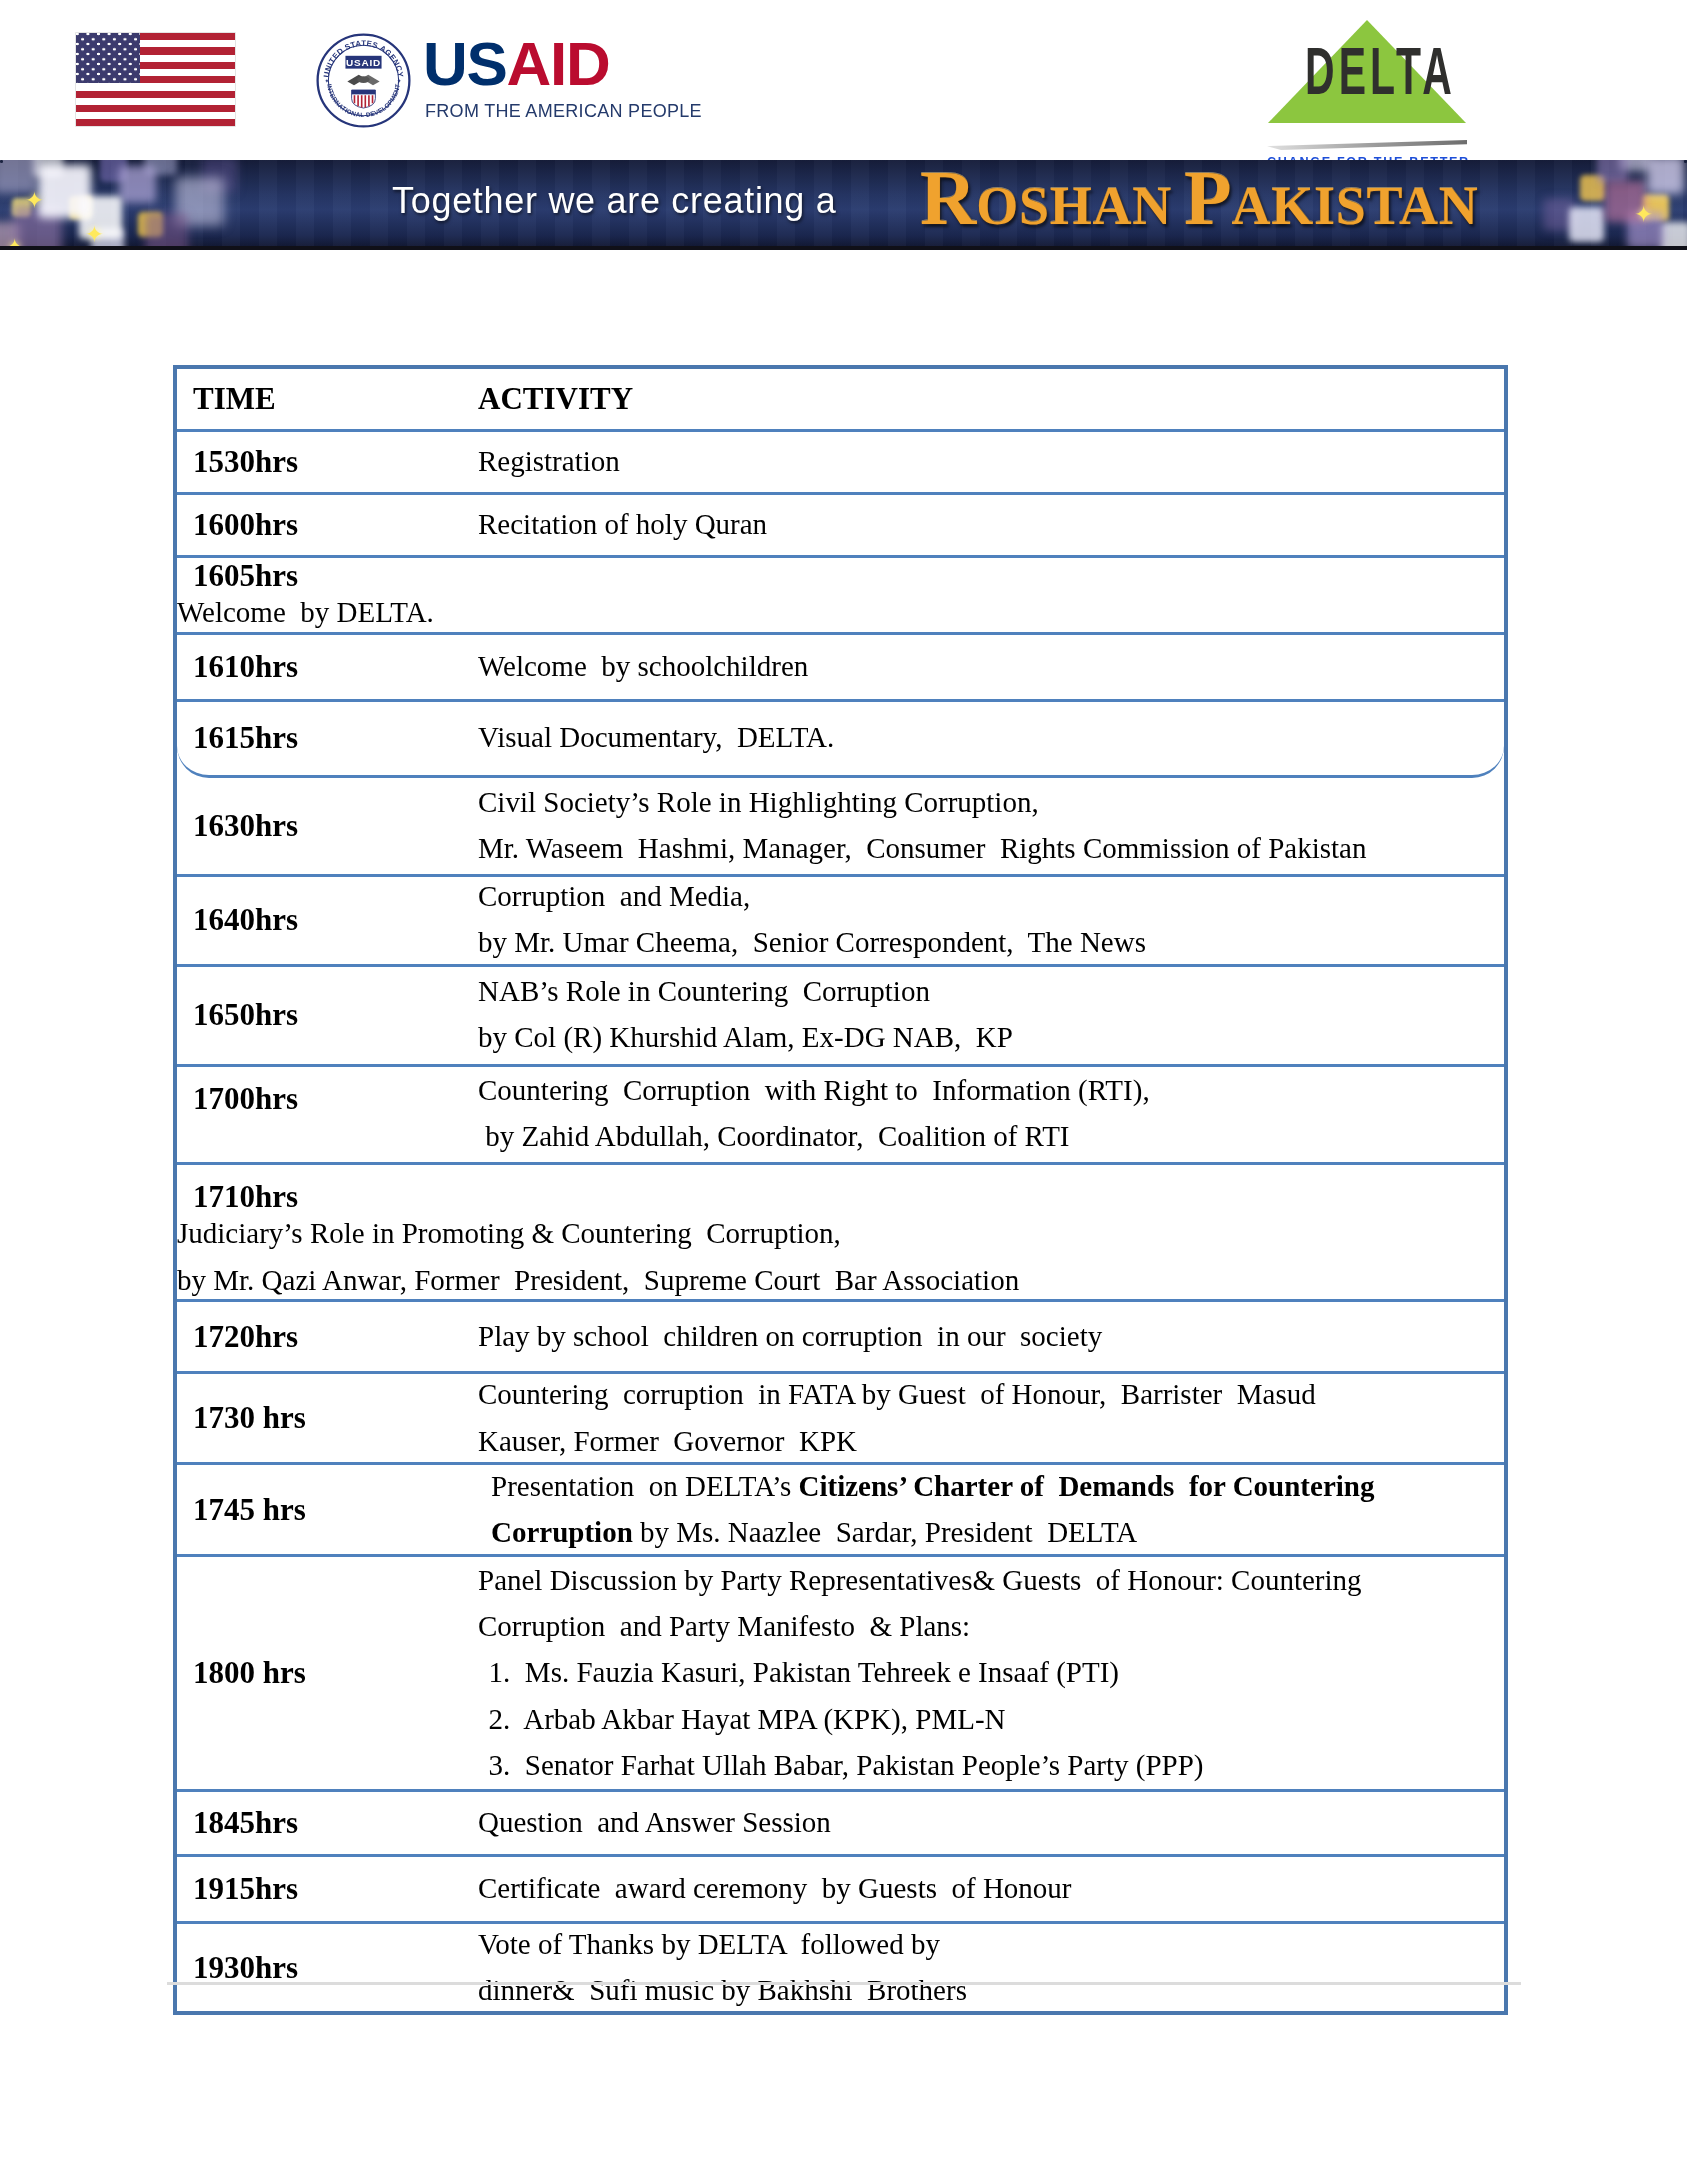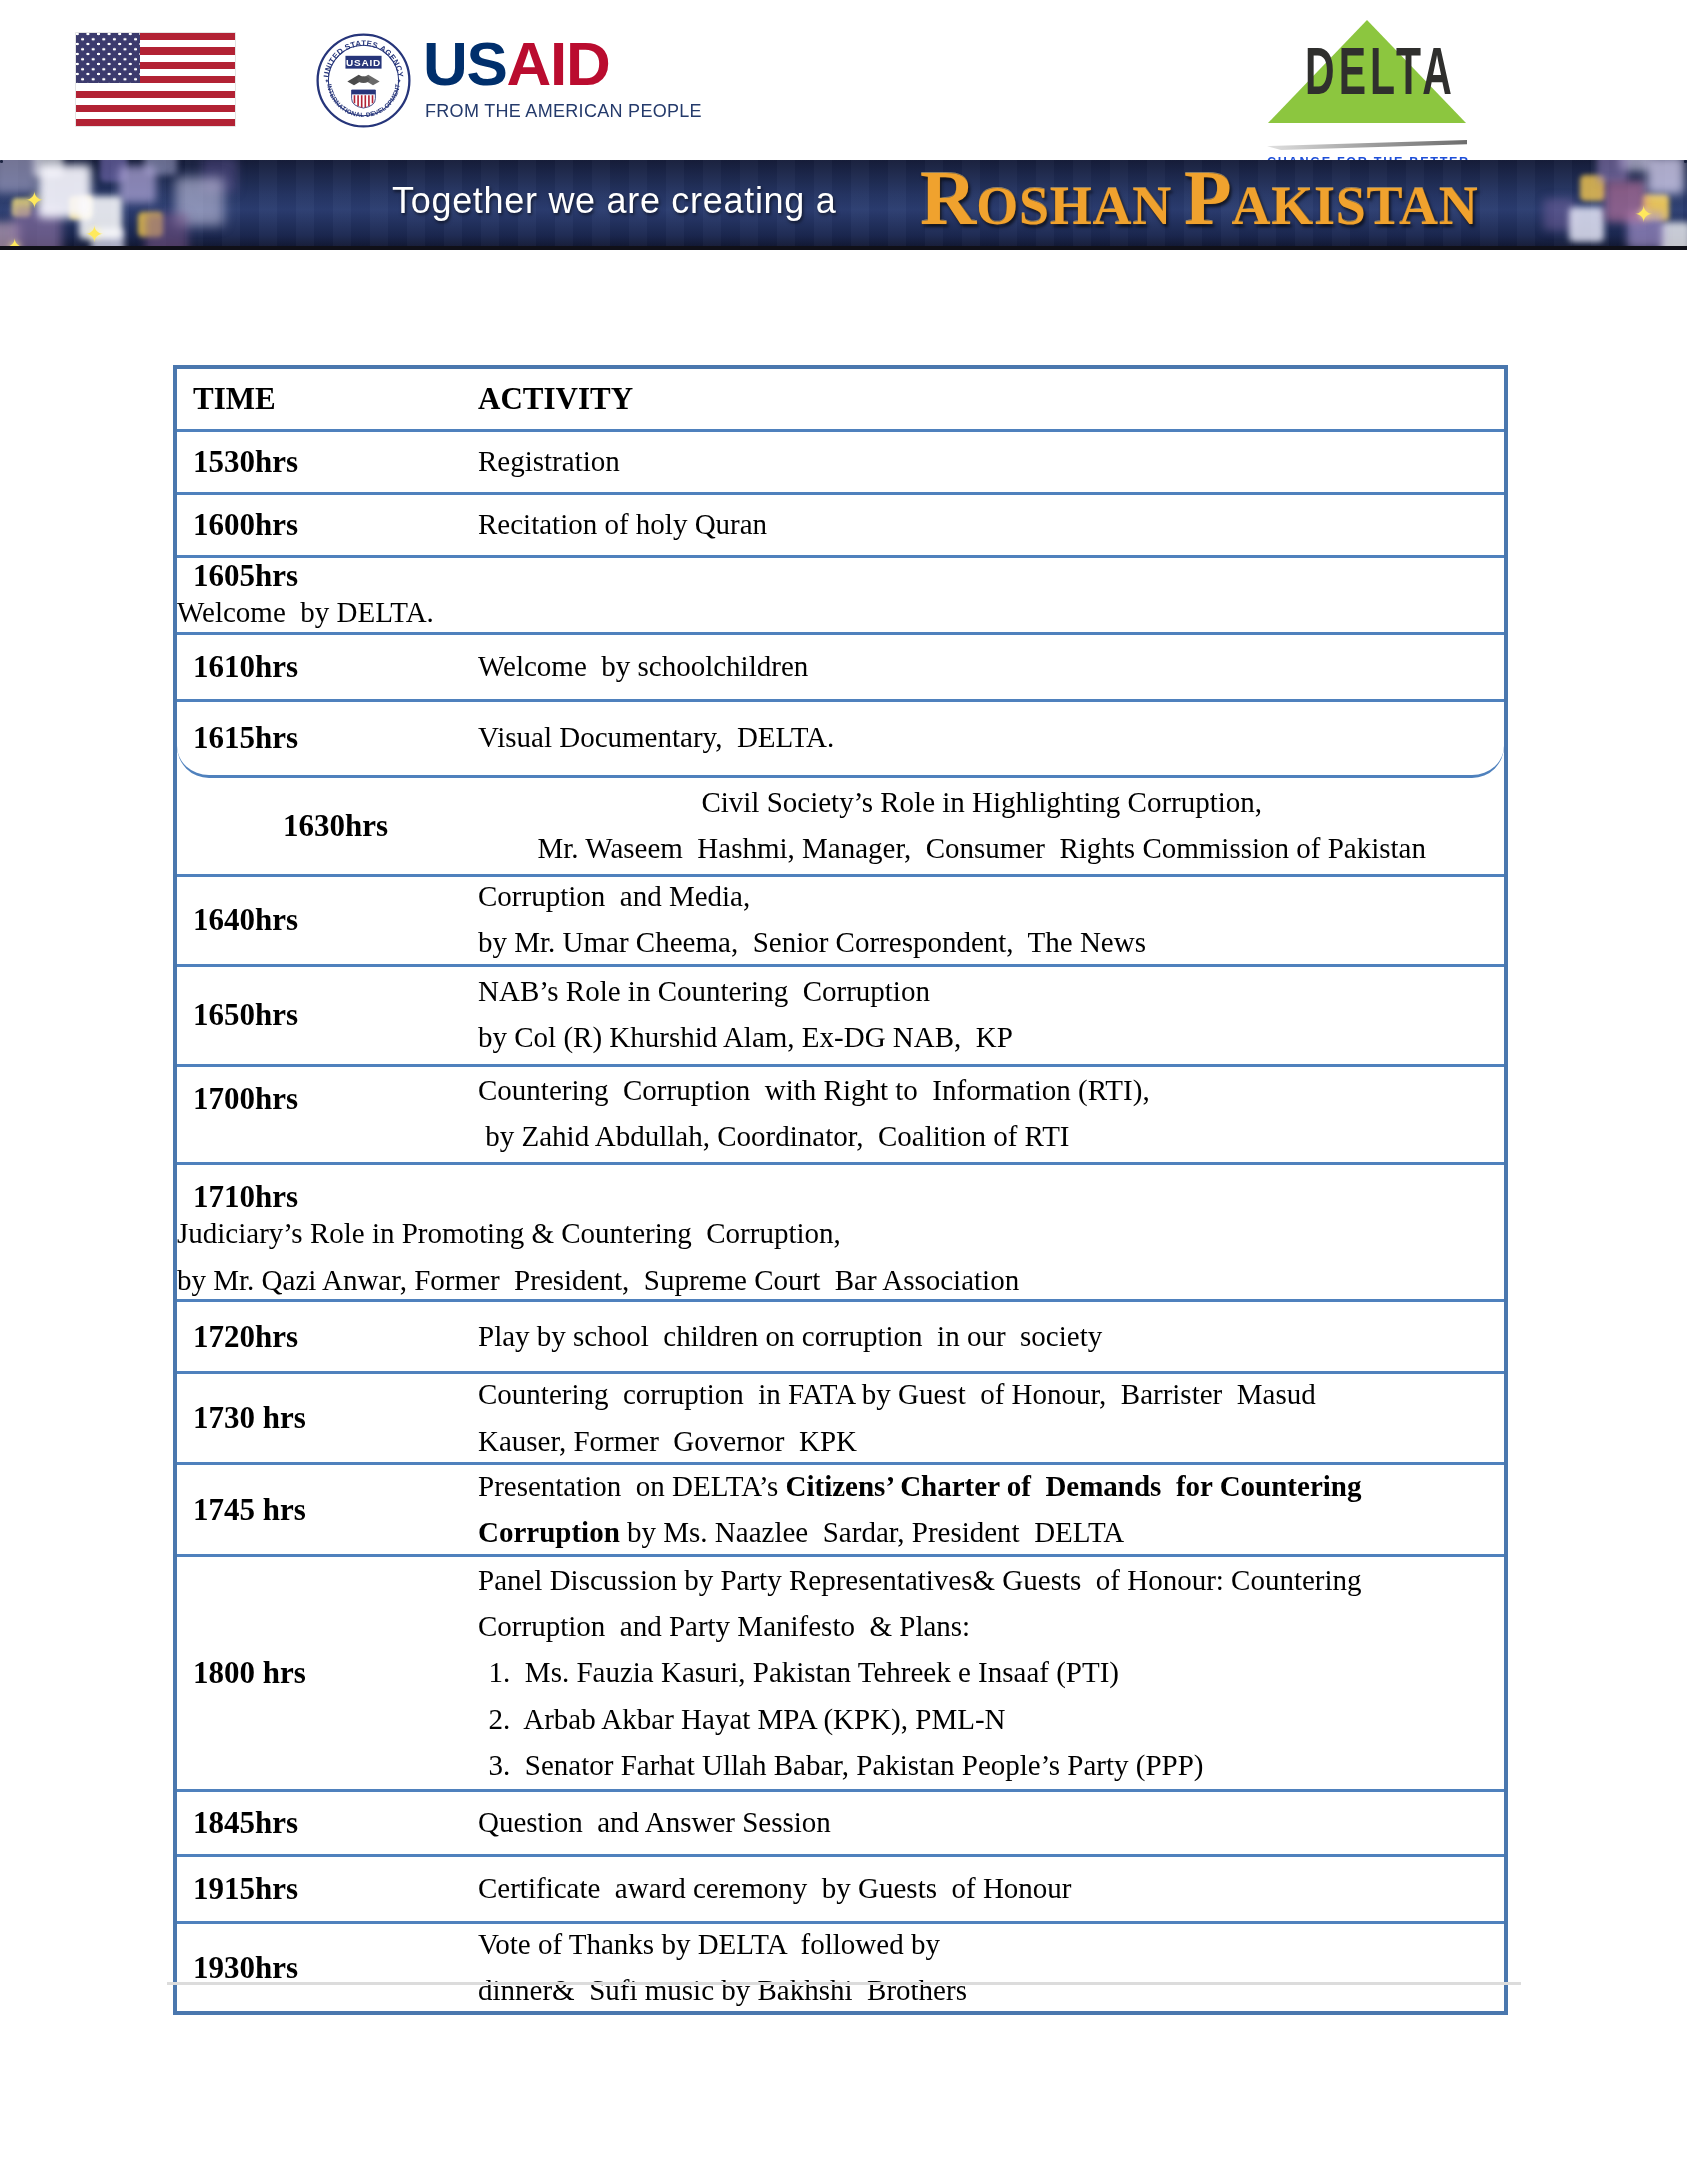--- a/index.html
+++ b/index.html
@@ -185,21 +185,21 @@
           <div class="cell act">
             <div class="line"><span>Welcome  by schoolchildren</span></div>
           </div>
         </div>
         <div class="row" style="min-height: 73px; border-radius: 32px;">
           <div class="cell time">1615hrs</div>
           <div class="cell act">
             <div class="line"><span>Visual Documentary,  DELTA.</span></div>
           </div>
         </div>
-        <div class="row" style="min-height: 96px; text-align: center;">
+        <div class="row" style="min-height: 96px;">
           <div class="cell time">1630hrs</div>
           <div class="cell act">
             <div class="line"><span>Civil Society’s Role in Highlighting Corruption,</span></div>
             <div class="line"><span>Mr. Waseem  Hashmi, Manager,  Consumer  Rights Commission of Pakistan</span></div>
           </div>
         </div>
         <div class="row" style="min-height: 87px;">
           <div class="cell time">1640hrs</div>
           <div class="cell act">
             <div class="line"><span>Corruption  and Media,</span></div>
@@ -233,21 +233,21 @@
             <div class="line"><span>Play by school  children on corruption  in our  society</span></div>
           </div>
         </div>
         <div class="row" style="min-height: 88px;">
           <div class="cell time">1730  hrs</div>
           <div class="cell act">
             <div class="line"><span>Countering  corruption  in FATA by Guest  of Honour,  Barrister  Masud</span></div>
             <div class="line"><span>Kauser, Former  Governor  KPK</span></div>
           </div>
         </div>
-        <div class="row" style="min-height: 89px;">
+        <div class="row" style="min-height: 89px; gap: 13px;">
           <div class="cell time">1745  hrs</div>
           <div class="cell act">
             <div class="line"><span>Presentation  on DELTA’s </span><b>Citizens’ Charter of  Demands  for Countering</b></div>
             <div class="line"><b>Corruption </b><span>by Ms. Naazlee  Sardar, President  DELTA</span></div>
           </div>
         </div>
         <div class="row" style="min-height: 232px;">
           <div class="cell time">1800  hrs</div>
           <div class="cell act">
             <div class="line"><span>Panel Discussion by Party Representatives&amp; Guests  of Honour: Countering</span></div>

